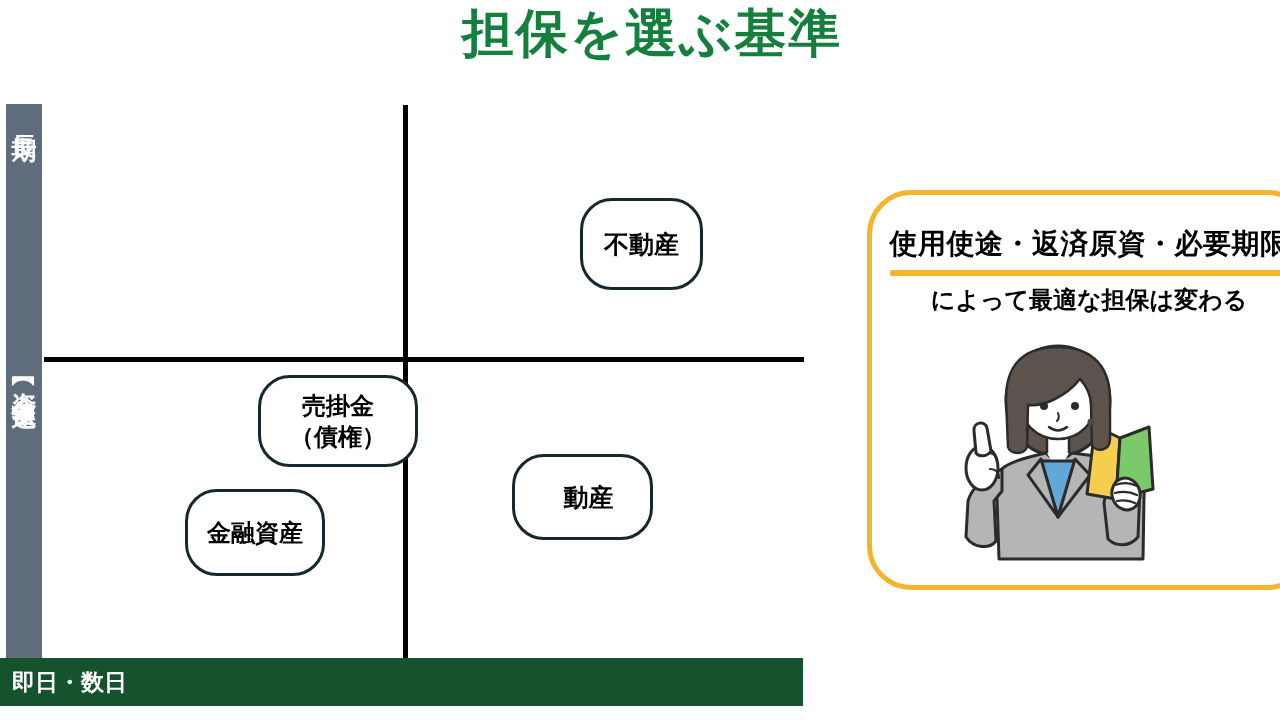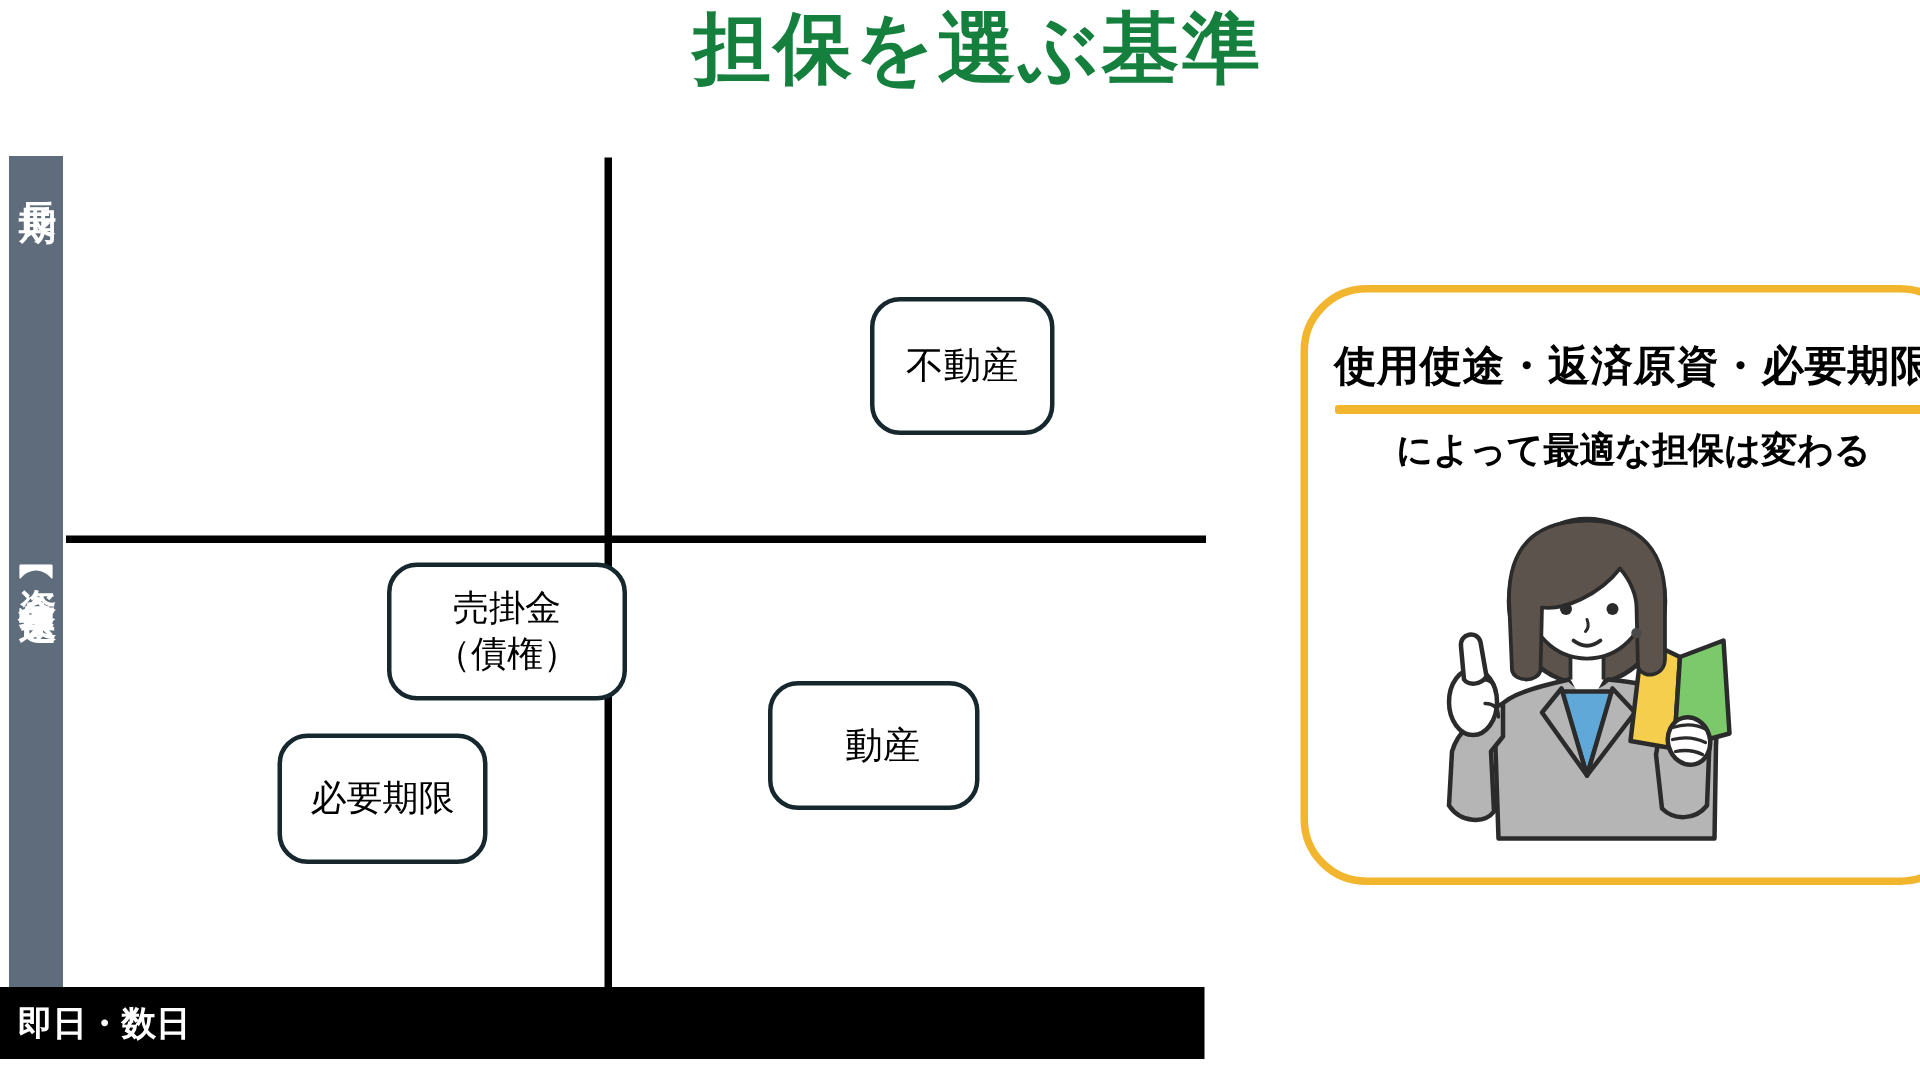--- a/index.html
+++ b/index.html
@@ -15,33 +15,33 @@
   .ybar{
     position:absolute;left:6px;top:104px;width:36px;height:554px;background:#5E6C7C;
     display:flex;flex-direction:column;justify-content:space-between;align-items:center;
     padding:10px 0;box-sizing:border-box;
   }
   .vlabel{
     writing-mode:vertical-rl;color:#fff;font-weight:bold;font-size:25px;
     letter-spacing:4px;line-height:1;
   }
   .xbar{
-    position:absolute;left:0;top:658px;width:803px;height:48px;background:#000000;
+    position:absolute;left:0;top:658px;width:803px;height:48px;background:#14532d;
     display:flex;justify-content:space-between;align-items:center;
     padding:0 20px 0 12px;box-sizing:border-box;
   }
   .hlabel{color:#fff;font-weight:bold;font-size:23px;white-space:nowrap;}
   
   .axis-v{position:absolute;left:403px;top:105px;width:5px;height:553px;background:#000;}
   .axis-h{position:absolute;left:44px;top:357px;width:760px;height:5px;background:#000;}
   
   .qbox{
-    position:absolute;background:#fff;border:3px solid #16282E;border-radius:20px;
+    position:absolute;background:#fff;border:3px solid #16282E;border-radius:32px;
     display:flex;align-items:center;justify-content:center;text-align:center;
-    font-weight:normal;font-size:25px;line-height:1.3;white-space:pre-line;box-sizing:border-box;
+    font-weight:bold;font-size:25px;line-height:1.3;white-space:pre-line;box-sizing:border-box;
   }
   #qbox-fudousan{left:580px;top:198px;width:123px;height:92px;}
   #qbox-urikakekin{left:258px;top:375px;width:160px;height:92px;font-size:24px;}
   #qbox-kinyushisan{left:185px;top:489px;width:140px;height:87px;font-size:24px;}
   #qbox-dousan{left:512px;top:454px;width:141px;height:86px;padding-left:12px;}
   
   .callout{
     position:absolute;left:823px;top:190px;width:444px;height:400px;background:#fff;
     border:5px solid #F2B52E;border-radius:44px;box-sizing:border-box;margin-left:44px;
   }
@@ -68,21 +68,21 @@
   <div class="xbar">
     <div class="hlabel">即日・数日</div>
   </div>
 
   <div class="axis-v"></div>
   <div class="axis-h"></div>
 
   <div class="qbox" id="qbox-fudousan">不動産</div>
   <div class="qbox" id="qbox-urikakekin">売掛金
 （債権）</div>
-  <div class="qbox" id="qbox-kinyushisan">必要期限</div>
+  <div class="qbox" id="qbox-kinyushisan">金融資産</div>
   <div class="qbox" id="qbox-dousan">動産</div>
 
   <div class="callout">
     <div class="callout-heading">使用使途・返済原資・必要期限</div>
     <div class="callout-underline"></div>
     <div class="callout-sub">によって最適な担保は変わる</div>
 
     <svg class="illustration" viewBox="0 0 230 225" xmlns="http://www.w3.org/2000/svg">
 
       <ellipse cx="114" cy="60" rx="52" ry="55" fill="#5C534C" stroke="#2b2b2b" stroke-width="3"></ellipse>

